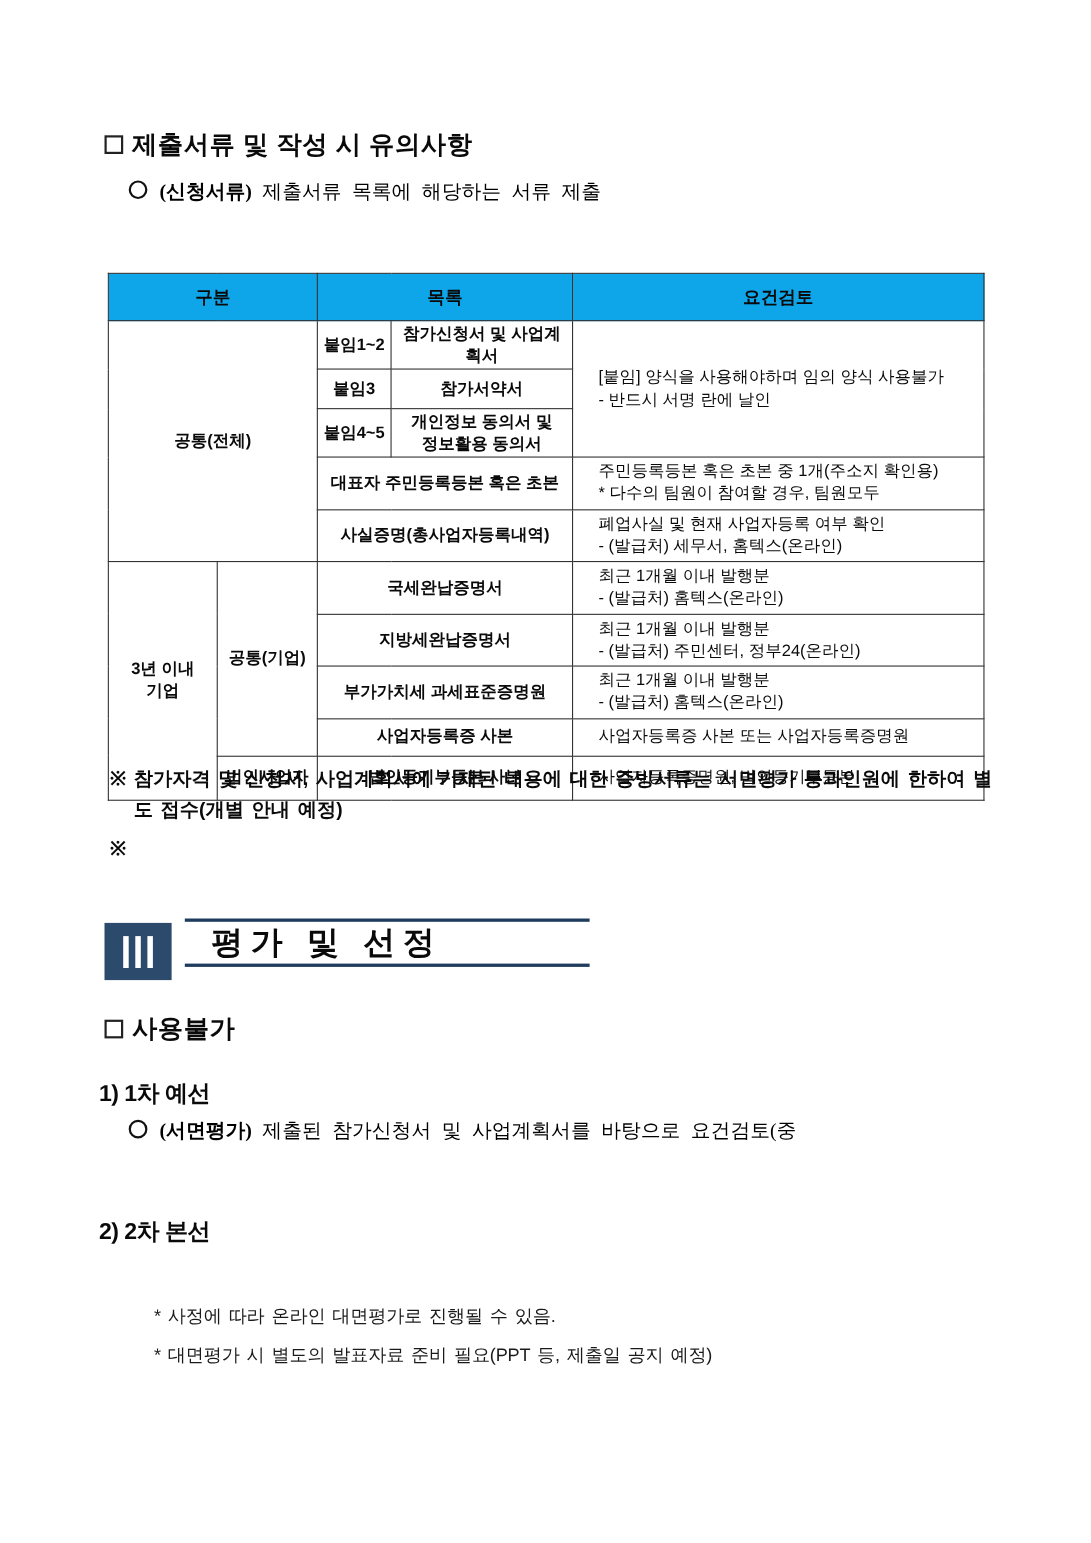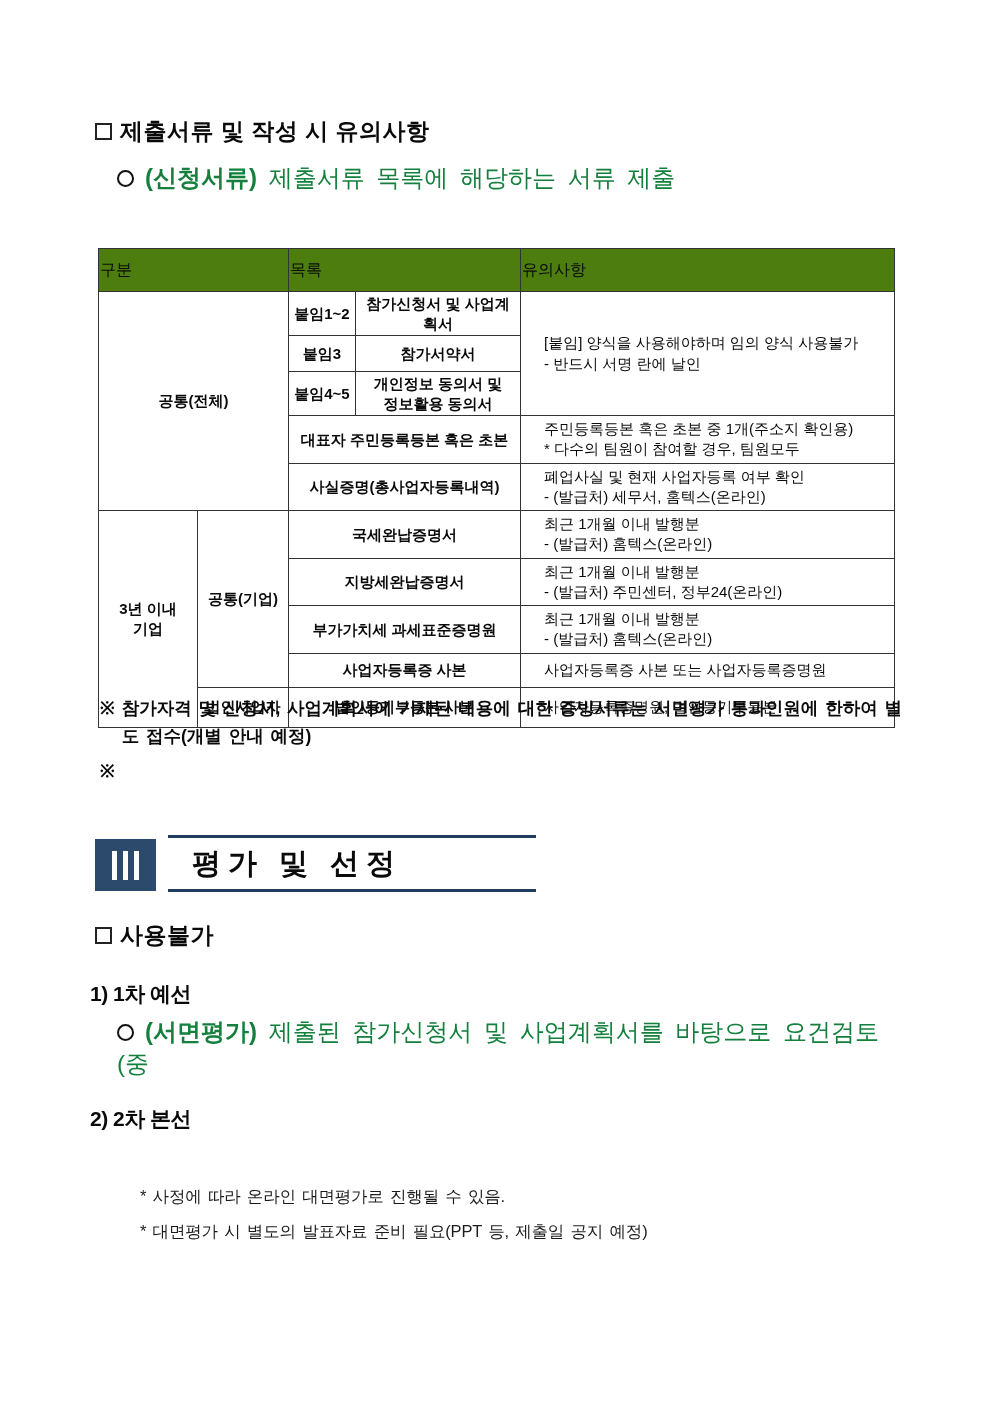--- a/index.html
+++ b/index.html
@@ -5,53 +5,53 @@
   html,body{margin:0;padding:0;background:#ffffff;}
   body{width:992px;height:1403px;font-family:"Liberation Sans",sans-serif;color:#111;}
   .page{position:relative;width:992px;height:1403px;overflow:hidden;background:#fff;}
 
   
   .h1{position:absolute;left:95px;display:flex;align-items:center;gap:8px;
       font-size:23px;font-weight:bold;letter-spacing:0.5px;color:#0a0a0a;}
   .sq{display:inline-block;width:13px;height:13px;border:2px solid #222;flex:0 0 auto;}
 
   
-  .serifline{position:absolute;left:117px;font-family:Liberation Sans, sans-serif;
-      font-size:24px;color:#15803d;word-spacing:5px;}
+  .serifline{position:absolute;left:117px;font-family:Liberation Serif, serif;
+      font-size:18px;color:#000000;word-spacing:5px;}
   .circ{display:inline-block;width:13px;height:13px;border:2px solid #111;border-radius:50%;
       margin-right:11px;vertical-align:-1px;}
   .bold{font-weight:bold;}
   .ul{font-weight:bold;border-bottom:2px solid #000;padding-bottom:1px;}
 
   
   .tbl-caption{position:absolute;left:98px;width:796px;top:207px;text-align:center;
       font-size:17px;font-weight:bold;color:#0a0a0a;}
   table.doc{position:absolute;left:98px;top:248px;width:796px;border-collapse:collapse;
       table-layout:fixed;}
   table.doc th, table.doc td{border:1px solid #333;}
-  table.doc th{background:#4d7c0f;font-size:16px;font-weight:normal;height:40px;
-      text-align:left;vertical-align:middle;color:#0a0a0a;}
+  table.doc th{background:#0ea5e9;font-size:16px;font-weight:bold;height:40px;
+      text-align:center;vertical-align:middle;color:#0a0a0a;}
   td.c{text-align:center;vertical-align:middle;font-weight:bold;font-size:15px;
       white-space:pre-line;line-height:1.3;padding:2px 3px;color:#0a0a0a;}
   td.n{text-align:left;vertical-align:middle;font-weight:normal;font-size:15px;
       white-space:pre-line;line-height:1.35;padding:3px 23px;color:#0a0a0a;}
   tr.rh42{height:42px;} tr.rh36{height:36px;} tr.rh40{height:40px;}
   tr.rh38{height:38px;} tr.rh34{height:34px;}
 
   
   .notes{position:absolute;left:100px;top:694px;width:806px;font-size:17.5px;
       font-weight:bold;color:#0a0a0a;}
   .note{display:flex;gap:7px;line-height:1.62;margin-bottom:6px;word-spacing:2px;}
   .note .mk{flex:0 0 auto;}
 
   
   .numbox{position:absolute;left:95px;top:839px;width:61px;height:52px;background:#2c4a6b;
       display:flex;align-items:center;justify-content:center;gap:6px;}
   .numbox i{display:block;width:5px;height:29px;background:#fff;}
-  .sec-title{position:absolute;left:168px;top:835px;width:368px;height:57px;
+  .sec-title{position:absolute;left:168px;top:835px;width:368px;height:44px;
       border-top:3px solid #1f3c5f;border-bottom:3px solid #1f3c5f;
       display:flex;align-items:center;padding-left:24px;box-sizing:border-box;
       font-size:29px;font-weight:bold;letter-spacing:7px;color:#0a0a0a;}
 
   
   .h2{position:absolute;left:90px;font-size:21px;font-weight:bold;letter-spacing:-0.5px;
       color:#0a0a0a;}
 
   .sline2{margin-left:30px;margin-top:13px;}
   .subnotes{position:absolute;left:140px;top:1186px;font-size:16.5px;color:#1a1a1a;}
@@ -78,21 +78,21 @@
       <col style="width:99px">
         <col style="width:91px">
         <col style="width:67px">
       <col style="width:165px">
         <col style="width:374px">
     </colgroup>
     <tbody>
         <tr class="rh42">
       <th colspan="2">구분</th>
       <th colspan="2">목록</th>
-      <th>유의사항</th>
+      <th>요건검토</th>
     </tr>
     <tr class="rh42">
       <td class="c" colspan="2" rowspan="5">공통(전체)</td>
       <td class="c">붙임1~2</td>
       <td class="c">참가신청서 및 사업계획서</td>
       <td class="n" rowspan="3">[붙임] 양식을 사용해야하며 임의 양식 사용불가
 - 반드시 서명 란에 날인</td>
     </tr>
     <tr class="rh36">
       <td class="c">붙임3</td>

